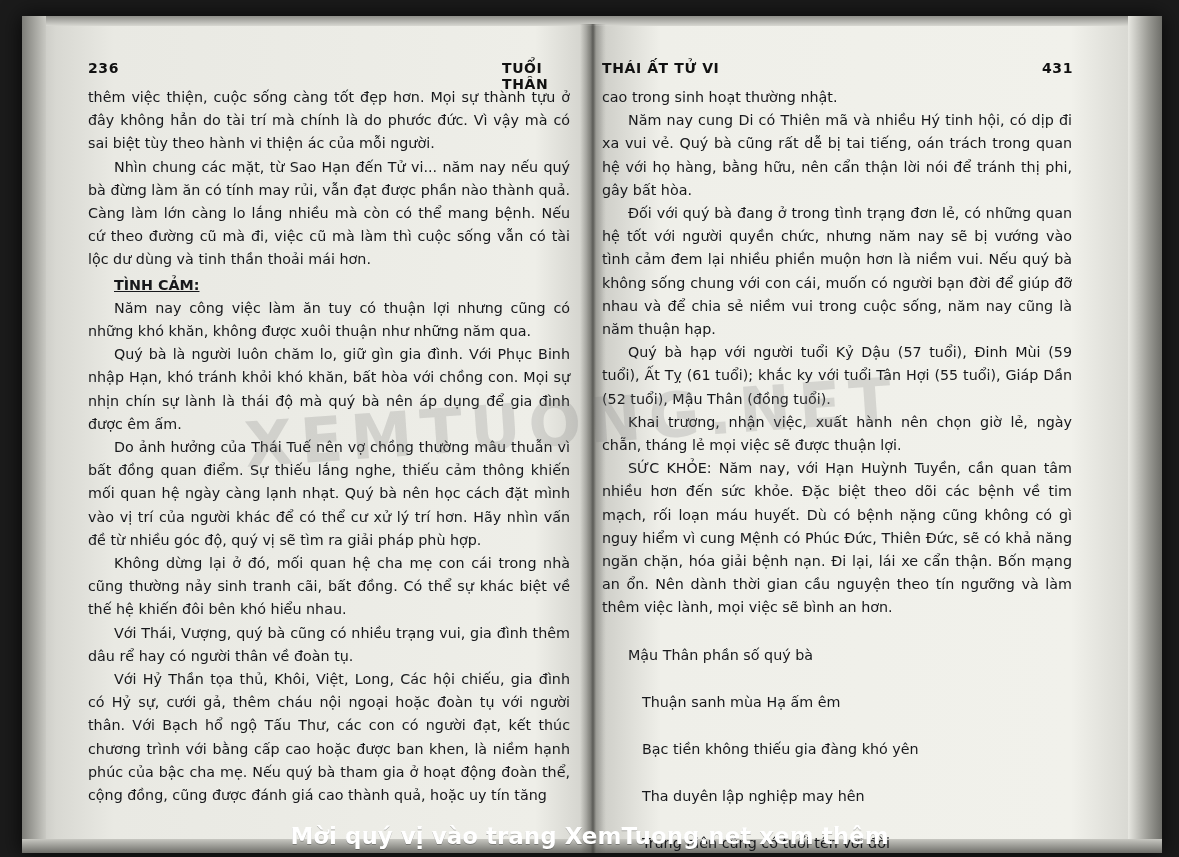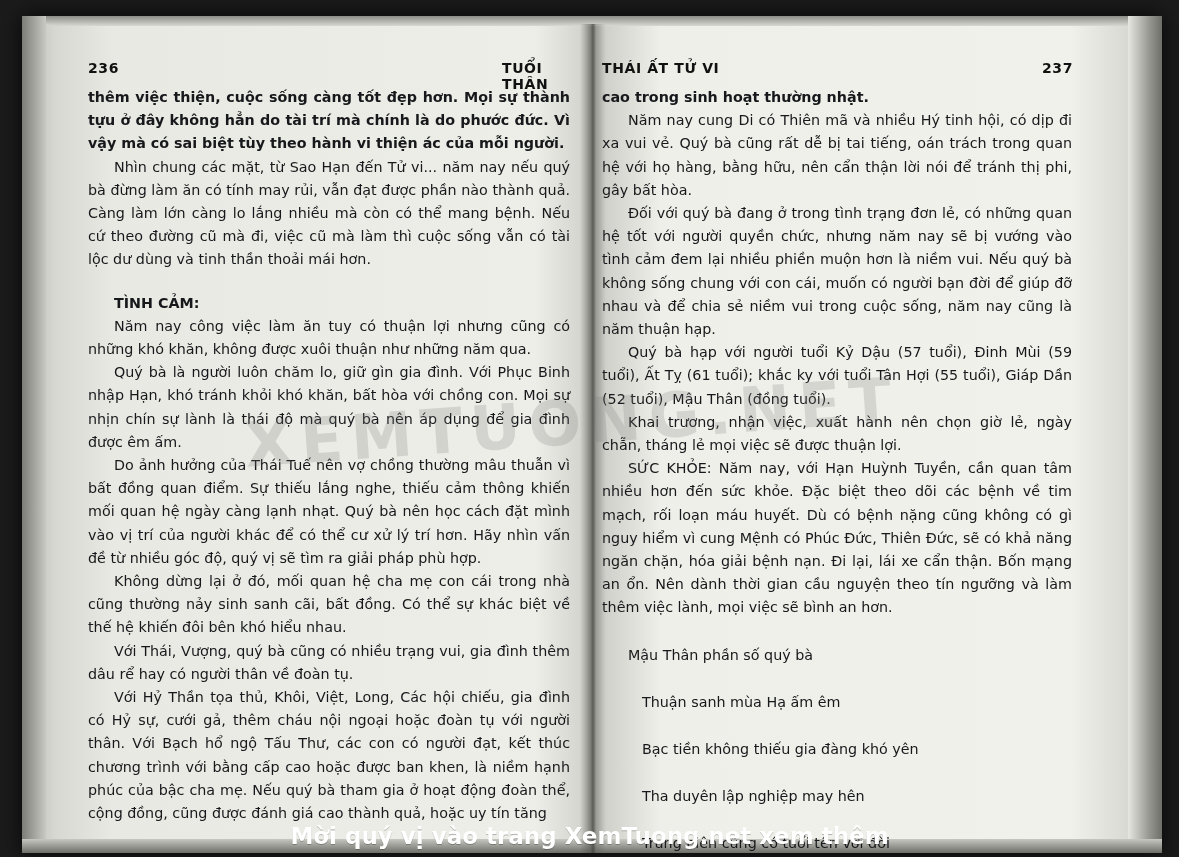--- a/index.html
+++ b/index.html
@@ -94,25 +94,26 @@
     font-family: "DejaVu Sans", sans-serif;
     font-size: 14.3px;
     line-height: 23.2px;
     text-align: justify;
     color: #17181b;
   }
   .page-left .body-text { left: 26px; width: 482px; }
   .page-right .body-text { left: 0px; width: 470px; }
 
   .body-text p { margin: 0; text-indent: 26px; }
-  .body-text p.noindent { text-indent: 0; font-weight: bold; }
+  .body-text p.noindent { text-indent: 0; }
   .body-text p.heading {
     text-indent: 26px;
     font-weight: bold;
-    margin-top: 20px;
+    margin-top: 2px;
+    text-decoration: underline;
   }
   .body-text p.section-title {
     text-indent: 26px;
     font-weight: bold;
     font-family: "Liberation Serif", serif;
     font-size: 15.4px;
     letter-spacing: 0.3px;
   }
   .poem {
     margin-top: 2px;
@@ -171,29 +172,29 @@
       <div class="hdr hdr-left-num">236</div>
       <div class="hdr hdr-left-title">TUỔI THÂN</div>
 
       <div class="body-text">
         <p class="noindent">thêm việc thiện, cuộc sống càng tốt đẹp hơn. Mọi sự thành tựu ở đây không hẳn do tài trí mà chính là do phước đức. Vì vậy mà có sai biệt tùy theo hành vi thiện ác của mỗi người.</p>
         <p>Nhìn chung các mặt, từ Sao Hạn đến Tử vi... năm nay nếu quý bà đừng làm ăn có tính may rủi, vẫn đạt được phần nào thành quả. Càng làm lớn càng lo lắng nhiều mà còn có thể mang bệnh. Nếu cứ theo đường cũ mà đi, việc cũ mà làm thì cuộc sống vẫn có tài lộc dư dùng và tinh thần thoải mái hơn.</p>
         <p class="heading">TÌNH CẢM:</p>
         <p>Năm nay công việc làm ăn tuy có thuận lợi nhưng cũng có những khó khăn, không được xuôi thuận như những năm qua.</p>
         <p>Quý bà là người luôn chăm lo, giữ gìn gia đình. Với Phục Binh nhập Hạn, khó tránh khỏi khó khăn, bất hòa với chồng con. Mọi sự nhịn chín sự lành là thái độ mà quý bà nên áp dụng để gia đình được êm ấm.</p>
         <p>Do ảnh hưởng của Thái Tuế nên vợ chồng thường mâu thuẫn vì bất đồng quan điểm. Sự thiếu lắng nghe, thiếu cảm thông khiến mối quan hệ ngày càng lạnh nhạt. Quý bà nên học cách đặt mình vào vị trí của người khác để có thể cư xử lý trí hơn. Hãy nhìn vấn đề từ nhiều góc độ, quý vị sẽ tìm ra giải pháp phù hợp.</p>
-        <p>Không dừng lại ở đó, mối quan hệ cha mẹ con cái trong nhà cũng thường nảy sinh sanh cãi, bất đồng. Có thể sự khác biệt về thế hệ khiến đôi bên khó hiểu nhau.</p>
+        <p>Không dừng lại ở đó, mối quan hệ cha mẹ con cái trong nhà cũng thường nảy sinh tranh cãi, bất đồng. Có thể sự khác biệt về thế hệ khiến đôi bên khó hiểu nhau.</p>
         <p>Với Thái, Vượng, quý bà cũng có nhiều trạng vui, gia đình thêm dâu rể hay có người thân về đoàn tụ.</p>
         <p>Với Hỷ Thần tọa thủ, Khôi, Việt, Long, Các hội chiếu, gia đình có Hỷ sự, cưới gả, thêm cháu nội ngoại hoặc đoàn tụ với người thân. Với Bạch hổ ngộ Tấu Thư, các con có người đạt, kết thúc chương trình với bằng cấp cao hoặc được ban khen, là niềm hạnh phúc của bậc cha mẹ. Nếu quý bà tham gia ở hoạt động đoàn thể, cộng đồng, cũng được đánh giá cao thành quả, hoặc uy tín tăng</p>
       </div>
     </div>
 
     <div class="page-col page-right">
       <div class="hdr hdr-right-title">THÁI ẤT TỬ VI</div>
-      <div class="hdr hdr-right-num">237</div>
+      <div class="hdr hdr-right-num">431</div>
 
       <div class="body-text">
         <p class="noindent">cao trong sinh hoạt thường nhật.</p>
         <p>Năm nay cung Di có Thiên mã và nhiều Hý tinh hội, có dịp đi xa vui vẻ. Quý bà cũng rất dễ bị tai tiếng, oán trách trong quan hệ với họ hàng, bằng hữu, nên cẩn thận lời nói để tránh thị phi, gây bất hòa.</p>
         <p>Đối với quý bà đang ở trong tình trạng đơn lẻ, có những quan hệ tốt với người quyền chức, nhưng năm nay sẽ bị vướng vào tình cảm đem lại nhiều phiền muộn hơn là niềm vui. Nếu quý bà không sống chung với con cái, muốn có người bạn đời để giúp đỡ nhau và để chia sẻ niềm vui trong cuộc sống, năm nay cũng là năm thuận hạp.</p>
         <p>Quý bà hạp với người tuổi Kỷ Dậu (57 tuổi), Đinh Mùi (59 tuổi), Ất Tỵ (61 tuổi); khắc ky với tuổi Tân Hợi (55 tuổi), Giáp Dần (52 tuổi), Mậu Thân (đồng tuổi).</p>
         <p>Khai trương, nhận việc, xuất hành nên chọn giờ lẻ, ngày chẵn, tháng lẻ mọi việc sẽ được thuận lợi.</p>
         <p>SỨC KHỎE: Năm nay, với Hạn Huỳnh Tuyền, cần quan tâm nhiều hơn đến sức khỏe. Đặc biệt theo dõi các bệnh về tim mạch, rối loạn máu huyết. Dù có bệnh nặng cũng không có gì nguy hiểm vì cung Mệnh có Phúc Đức, Thiên Đức, sẽ có khả năng ngăn chặn, hóa giải bệnh nạn. Đi lại, lái xe cẩn thận. Bốn mạng an ổn. Nên dành thời gian cầu nguyện theo tín ngưỡng và làm thêm việc lành, mọi việc sẽ bình an hơn.</p>
 
         <div class="poem">

